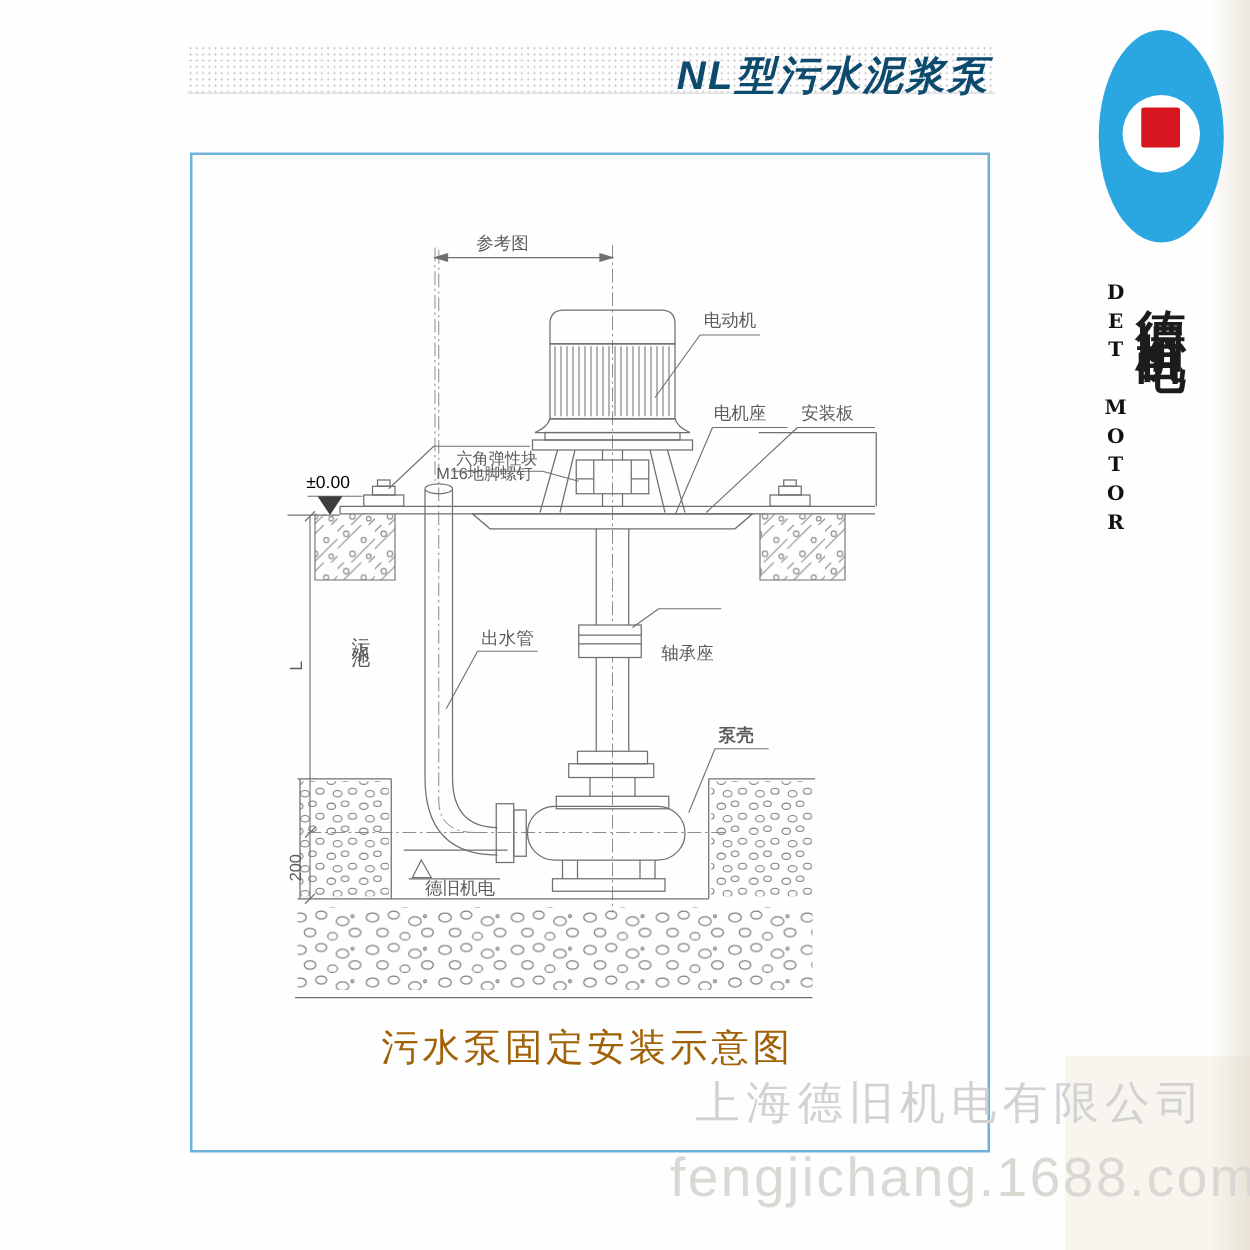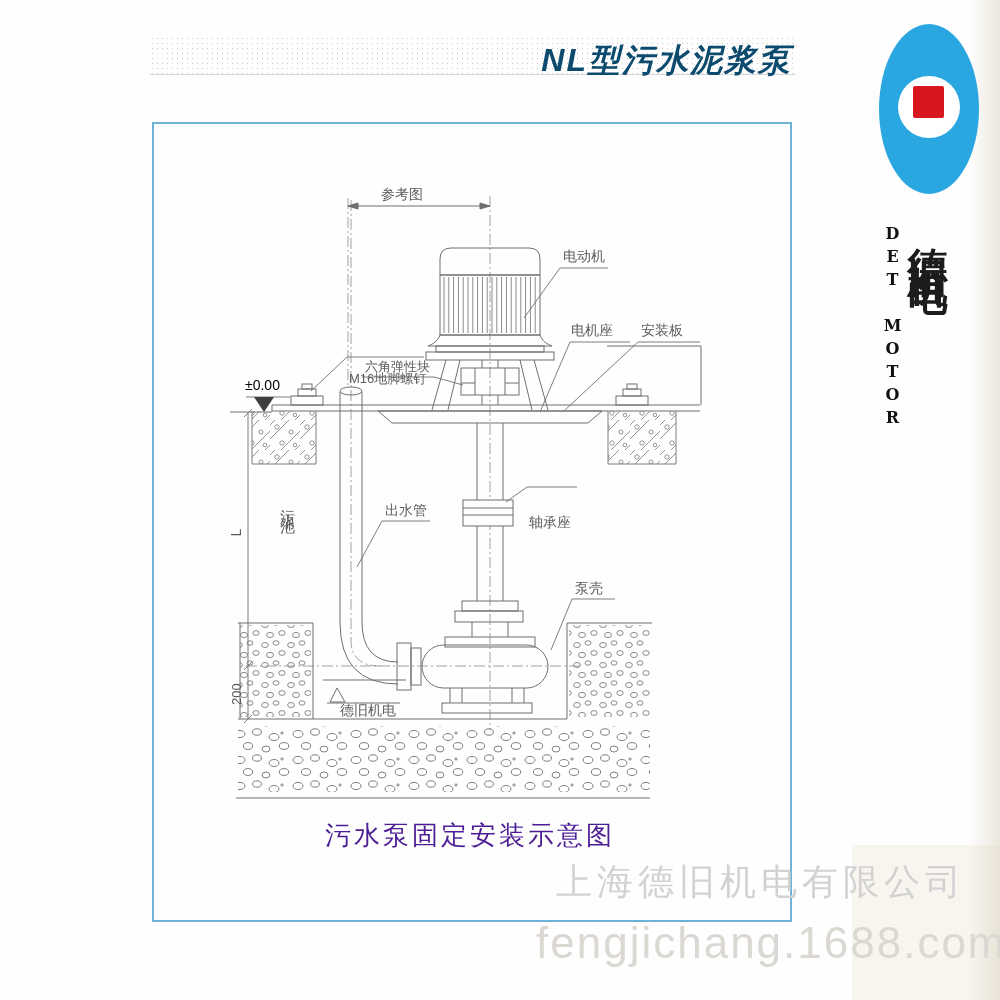--- a/index.html
+++ b/index.html
@@ -46,21 +46,21 @@
   }
   .lbl.small{font-size:13px;}
   .lbl.dark{color:#000000;}
   .lbl.vert{
     writing-mode:vertical-rl;text-orientation:upright;
     font-size:15px;letter-spacing:5px;color:#5c5c5c;
   }
   .lbl.rot{transform:rotate(-90deg);text-align:center;}
   .caption{
     left:152px;top:818px;width:636px;text-align:center;
-    font-size:26px;color:#4c1d95;letter-spacing:3px;
+    font-size:30px;color:#a16207;letter-spacing:3px;
   }
   
   .tint-br{left:852px;top:845px;width:148px;height:155px;background:#f8f5ee;}
   .tint-right{left:968px;top:0;width:32px;height:1000px;
     background:linear-gradient(to right,rgba(214,205,186,0),rgba(214,205,186,0.45));}
   .wm-company{
     left:556px;top:858px;font-size:36px;color:#d2d2d2;
     letter-spacing:5px;white-space:nowrap;
   }
   .wm-site{
@@ -242,21 +242,21 @@
 <div class="abs lbl" style="left:571px;top:323px;text-align:center;">电机座</div>
 <div class="abs lbl" style="left:641px;top:323px;">安装板</div>
 <div class="abs lbl small" style="left:349px;top:339px;margin-top:33px;">M16地脚螺钉</div>
 <div class="abs lbl small" style="left:365px;top:360px;">六角弹性块</div>
 <div class="abs lbl dark" style="left:245px;top:378px;">±0.00</div>
 <div class="abs lbl" style="left:529px;top:469px;margin-top:46px;">轴承座</div>
 <div class="abs lbl" style="left:385px;top:503px;">出水管</div>
 <div class="abs lbl vert" style="left:279px;top:497px;">污水池</div>
 <div class="abs lbl rot" style="left:222px;top:525px;width:30px;">L</div>
 <div class="abs lbl rot small" style="left:217px;top:687px;width:40px;">200</div>
-<div class="abs lbl" style="left:575px;top:581px;">泵壳</div>
+<div class="abs lbl" style="left:575px;top:581px;font-weight:bold;">泵壳</div>
 <div class="abs lbl" style="left:340px;top:703px;">德旧机电</div>
 
 <div class="abs caption">污水泵固定安装示意图</div>
 
 <svg class="abs logo-mark" width="110" height="180" viewBox="0 0 110 180">
   <ellipse cx="53" cy="88" rx="50" ry="85" fill="#2aa7e1"></ellipse>
   <circle cx="53" cy="86" r="31" fill="#ffffff"></circle>
   <rect x="37" y="65" width="31" height="32" rx="2" fill="#d8161f"></rect>
 </svg>
 <div class="abs brand-cn">德旧机电</div>

